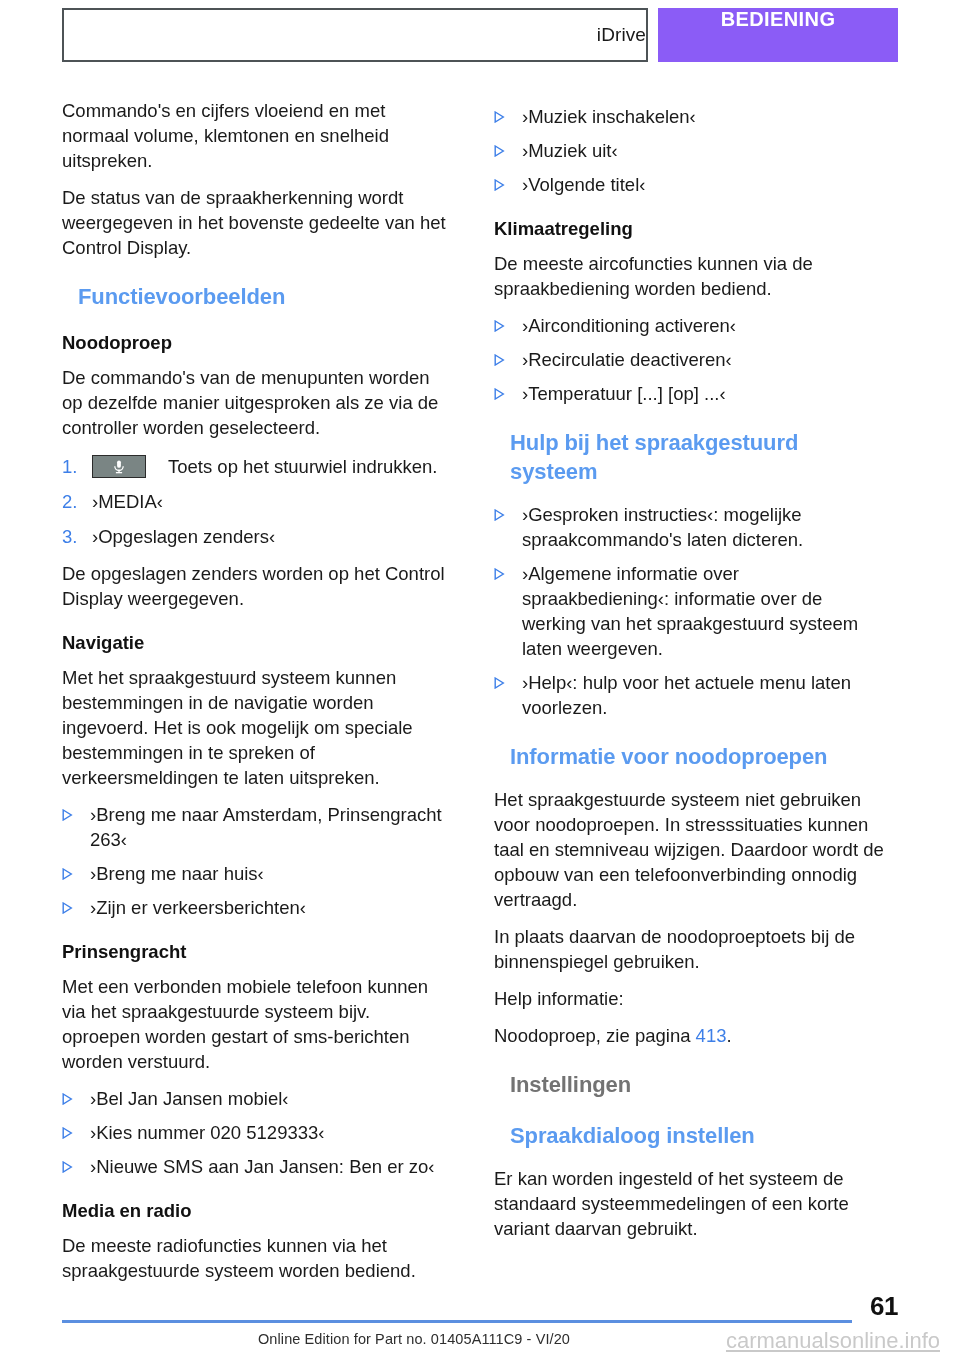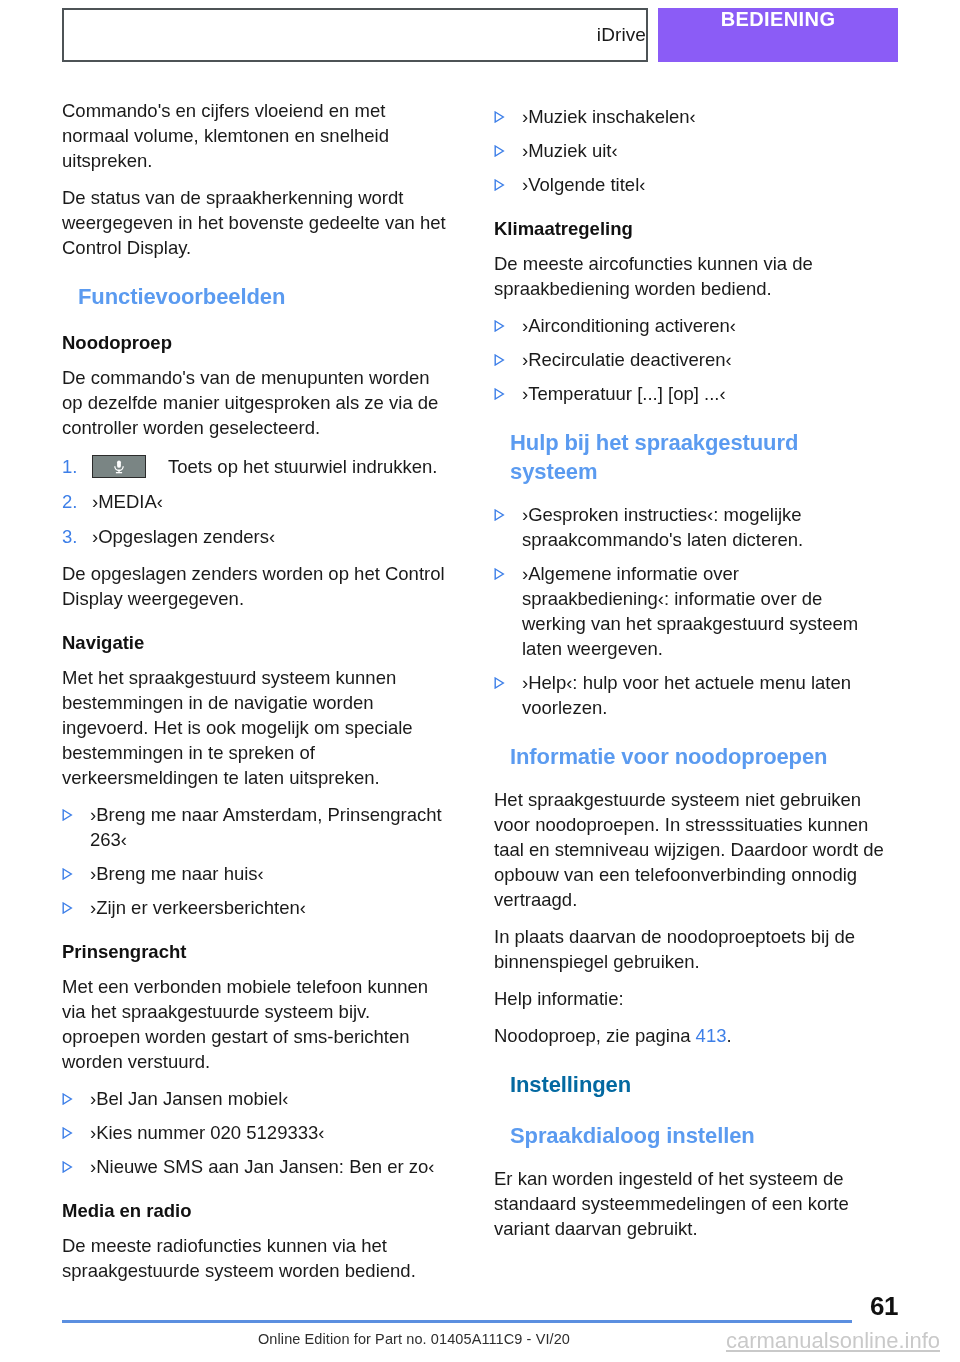--- a/index.html
+++ b/index.html
@@ -81,21 +81,21 @@
 
   h2.section {
     margin: 22px 0 16px 16px;
     font-size: 22px;
     font-weight: bold;
     line-height: 29px;
     color: #5b9bf0;
     letter-spacing: -0.1px;
   }
   h2.section.strong {
-    color: #0369a1;
+    color: #737373;
   }
   h3.sub {
     margin: 20px 0 10px 0;
     font-size: 18.5px;
     font-weight: bold;
     line-height: 24px;
     color: #111111;
   }
 
   .tight-top { margin-top: 0; }

